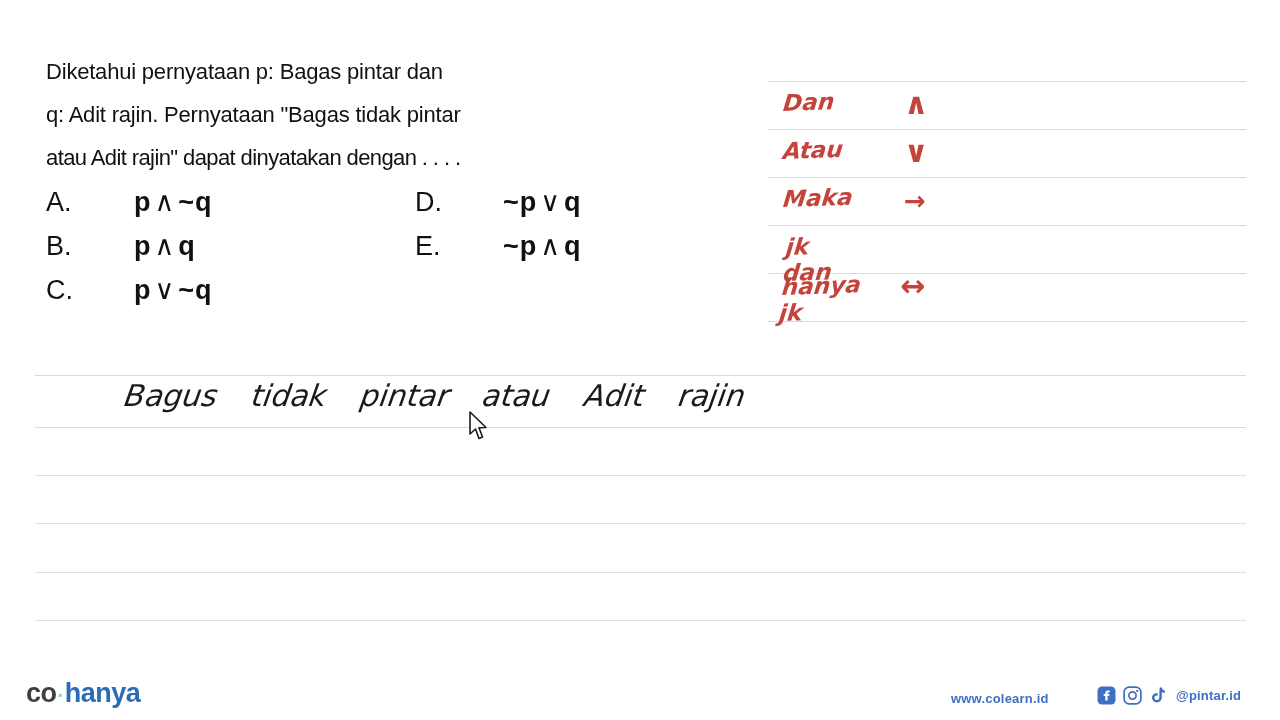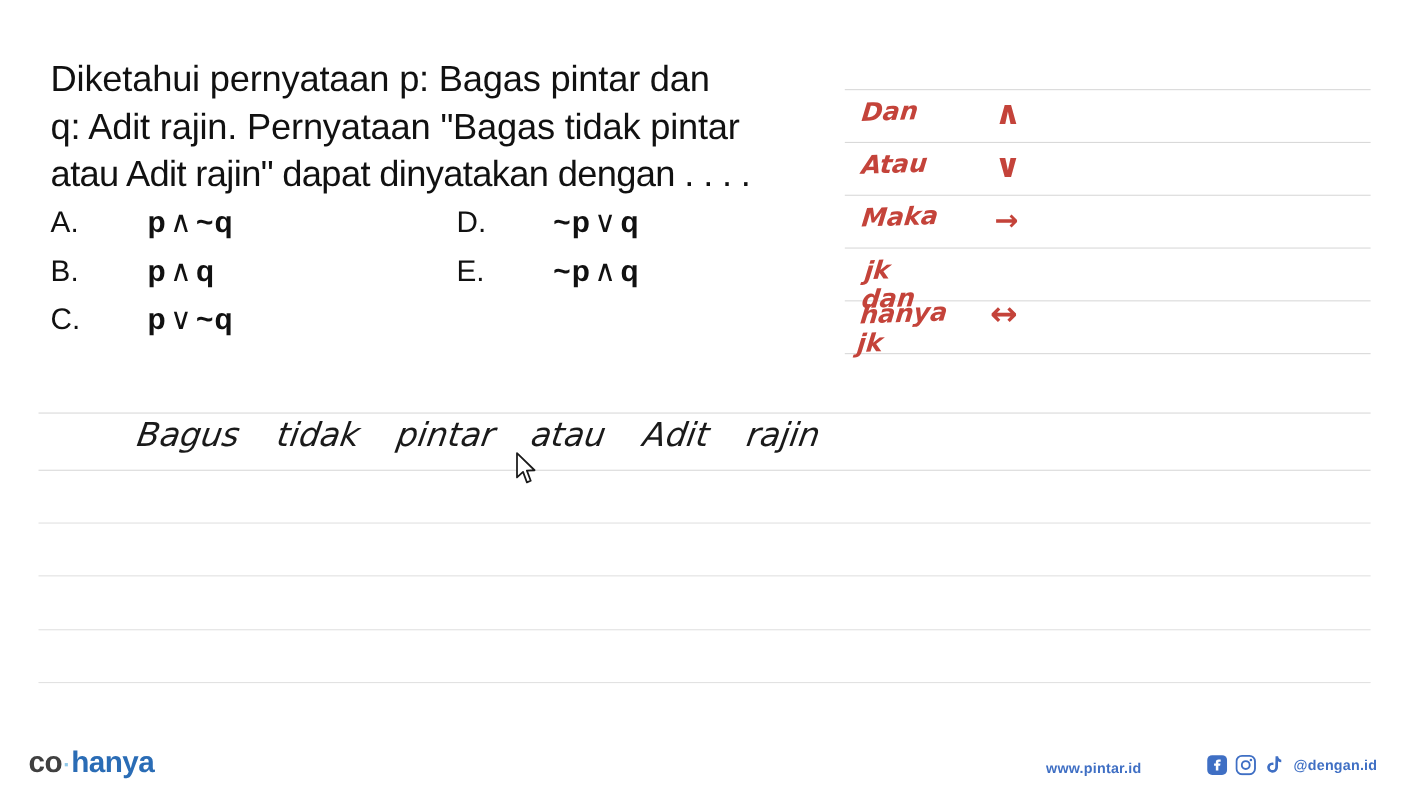--- a/index.html
+++ b/index.html
@@ -27,21 +27,21 @@
   }
   .rule.soft { background: #e2e2e2; }
 
   
   #question-block {
     position: absolute;
     left: 46px;
     top: 50px;
     width: 710px;
     color: #111111;
-    font-size: 33px;
+    font-size: 22px;
     line-height: 43px;
     letter-spacing: -0.2px;
     font-weight: 400;
   }
   #question-block .qline { white-space: nowrap; }
   #question-block .qline.l3 { letter-spacing: -0.6px; }
 
   
   #options {
     position: absolute;
@@ -280,31 +280,31 @@
   </div>
 
   <svg id="cursor" viewBox="0 0 22 32" style="left: 468px; top: 411px;">
     <path d="M2,1 L2,23 L7.5,18 L11,27.5 L14.5,26 L11,16.8 L18,16.5 Z" fill="#ffffff" stroke="#1a1a1a" stroke-width="1.6" stroke-linejoin="round"></path>
   </svg>
 
   <div id="footer-logo">
     <span class="co">co</span><span class="dot">·</span><span class="learn">hanya</span>
   </div>
 
-  <div id="footer-url">www.pintar.id</div>
+  <div id="footer-url">www.colearn.id</div>
 
   <div id="footer-social">
     <svg class="sicon" width="19" height="19" viewBox="0 0 19 19">
       <rect x="0.5" y="0.5" width="18" height="18" rx="4.5" fill="#3f6fc4"></rect>
       <path d="M11.4 6.4h1.3V4.5h-1.9c-1.6 0-2.5 1-2.5 2.5v1.1H6.7v2h1.6v4.4h2.3V10.1h1.6l0.3-2h-1.9V7.3c0-0.6 0.2-0.9 0.8-0.9z" fill="#ffffff"></path>
     </svg>
     <svg class="sicon" width="19" height="19" viewBox="0 0 19 19">
       <rect x="1.1" y="1.1" width="16.8" height="16.8" rx="5" fill="none" stroke="#3f6fc4" stroke-width="1.7"></rect>
       <circle cx="9.5" cy="9.5" r="3.6" fill="none" stroke="#3f6fc4" stroke-width="1.7"></circle>
       <circle cx="14.2" cy="4.9" r="1.15" fill="#3f6fc4"></circle>
     </svg>
     <svg class="sicon" width="17" height="19" viewBox="0 0 17 19">
       <path d="M10.6 1.4h2.3c0.2 1.6 1.2 2.9 2.9 3.2v2.3c-1.1 0-2.1-0.3-3-0.9v5.6c0 2.8-2.2 4.8-4.8 4.8C5.2 16.4 3 14.4 3 11.8c0-2.6 2.2-4.6 4.8-4.6 0.3 0 0.6 0 0.9 0.1v2.4c-0.3-0.1-0.6-0.2-0.9-0.2-1.3 0-2.4 1-2.4 2.3s1.1 2.3 2.4 2.3 2.5-1 2.5-2.4z" fill="#3f6fc4"></path>
     </svg>
-    <span id="footer-handle">@dengan.id</span>
+    <span id="footer-handle">@pintar.id</span>
   </div>
 
 </div>
 
 </body></html>

